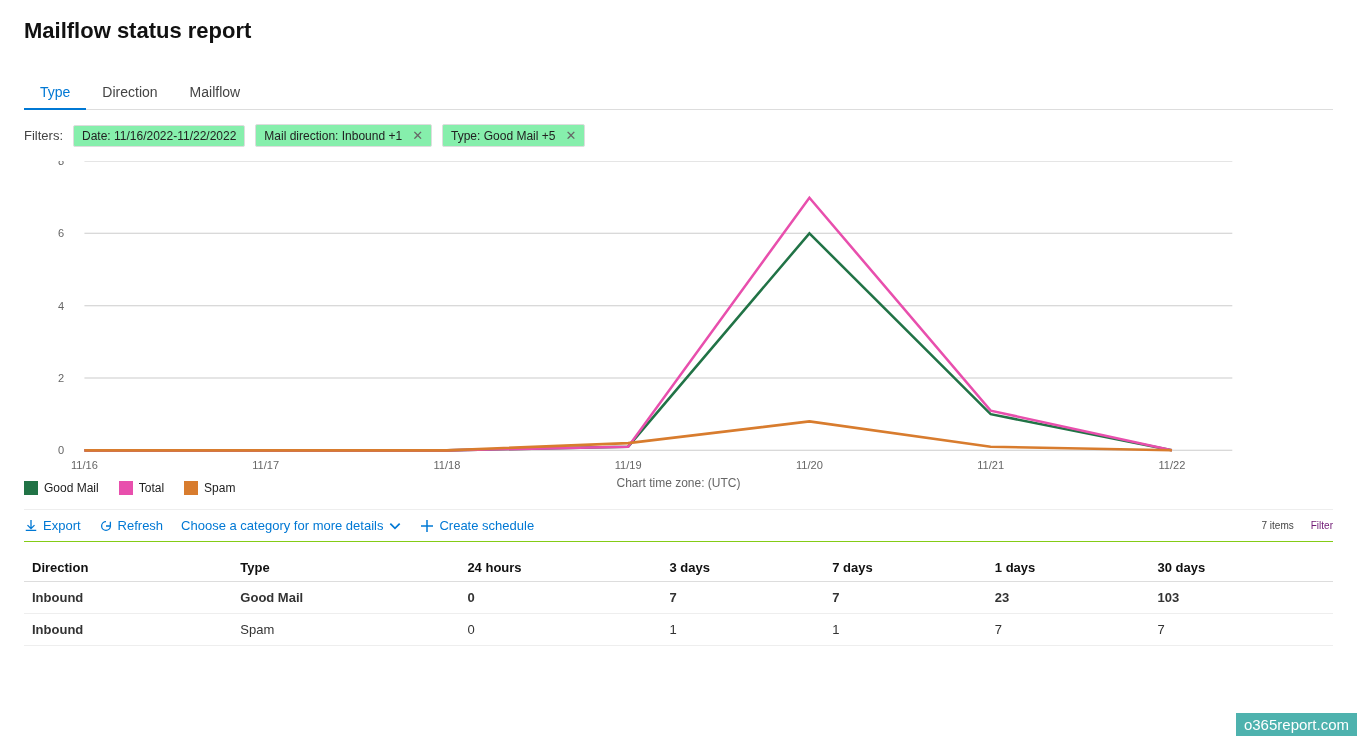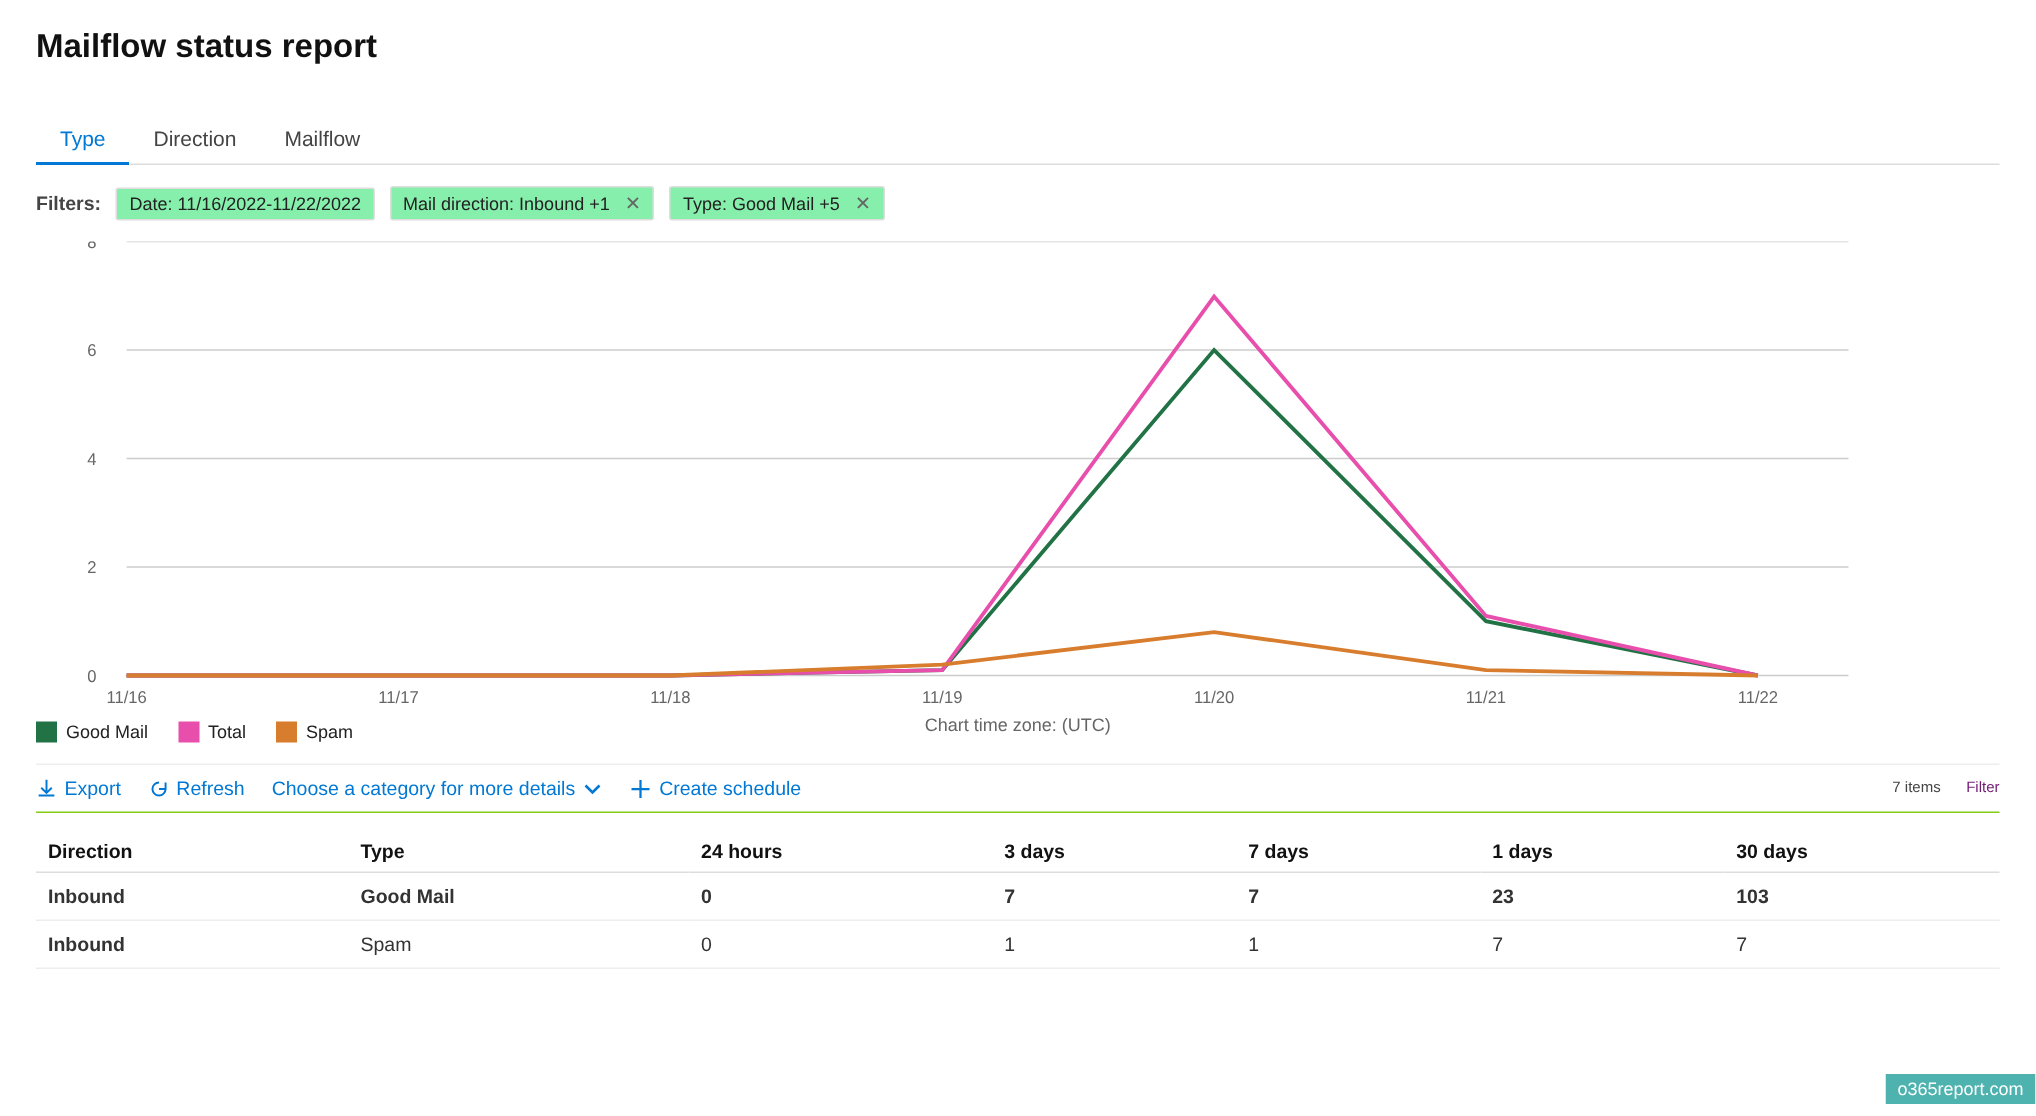--- a/index.html
+++ b/index.html
@@ -3,37 +3,37 @@
   <meta charset="utf-8">
   <style>
     * { box-sizing: border-box; margin: 0; padding: 0; }
     body { font-family: 'Segoe UI', Arial, sans-serif; font-size: 13px; color: #222; background: #fff; }
     .container { padding: 18px 24px; max-width: 1357px; }
     h1 { font-size: 22px; font-weight: 600; margin-bottom: 32px; color: #111; }
     .tabs { display: flex; gap: 0; border-bottom: 1px solid #ddd; margin-bottom: 14px; }
     .tab { padding: 8px 16px; cursor: pointer; font-size: 14px; color: #444; border-bottom: 2px solid transparent; margin-bottom: -1px; }
     .tab.active { color: #0078d4; border-bottom: 2px solid #0078d4; font-weight: 500; }
     .filters { display: flex; align-items: center; gap: 10px; margin-bottom: 14px; flex-wrap: wrap; }
-    .filter-label { font-size: 13px; color: #444; font-weight: 700; }
+    .filter-label { font-size: 13px; color: #444; font-weight: 400; }
     .filter-chip { display: flex; align-items: center; gap: 6px; background: #86efac; border: 1px solid #ddd; border-radius: 2px; padding: 3px 8px; font-size: 12px; color: #222; }
     .filter-chip .chip-x { cursor: pointer; color: #666; font-size: 13px; margin-left: 4px; }
     .chart-area { width: 100%; height: 310px; position: relative; margin-bottom: 10px; }
     .chart-legend { display: flex; gap: 20px; align-items: center; margin-bottom: 14px; font-size: 12px; }
     .legend-item { display: flex; align-items: center; gap: 6px; }
     .legend-swatch { width: 14px; height: 14px; }
     .toolbar { display: flex; gap: 18px; margin-bottom: 12px; border-top: 1px solid #eee; border-bottom: 1px solid #84cc16; padding: 8px 0; }
     .toolbar-btn { display: flex; align-items: center; gap: 5px; color: #0078d4; font-size: 13px; cursor: pointer; background: none; border: none; }
     .toolbar-btn svg { width: 14px; height: 14px; }
     .toolbar-right { margin-left: auto; display: flex; align-items: center; gap: 12px; color: #444; font-size: 10px; }
     .filter-btn { display: flex; align-items: center; gap: 5px; cursor: pointer; color: #701a75; }
     table { width: 100%; border-collapse: collapse; font-size: 13px; }
     thead th { text-align: left; font-weight: 600; color: #111; padding: 6px 8px; border-bottom: 1px solid #ddd; }
     tbody td { padding: 8px 8px; border-bottom: 1px solid #eee; color: #333; }
     tbody tr:first-child td { font-weight: 700; }
-    .watermark { position: fixed; bottom: 8px; right: 0; background: #2fa5a0; color: #fff; font-size: 12px; padding: 3px 8px; opacity: 0.85; }
+    .watermark { position: fixed; bottom: 8px; right: 0; background: #2fa5a0; color: #fff; font-size: 15px; padding: 3px 8px; opacity: 0.85; }
   </style>
 </head>
 <body>
 
 <div class="container">
 
   <h1>Mailflow status report</h1>
 
   <div class="tabs">
     <div class="tab active">Type</div>

